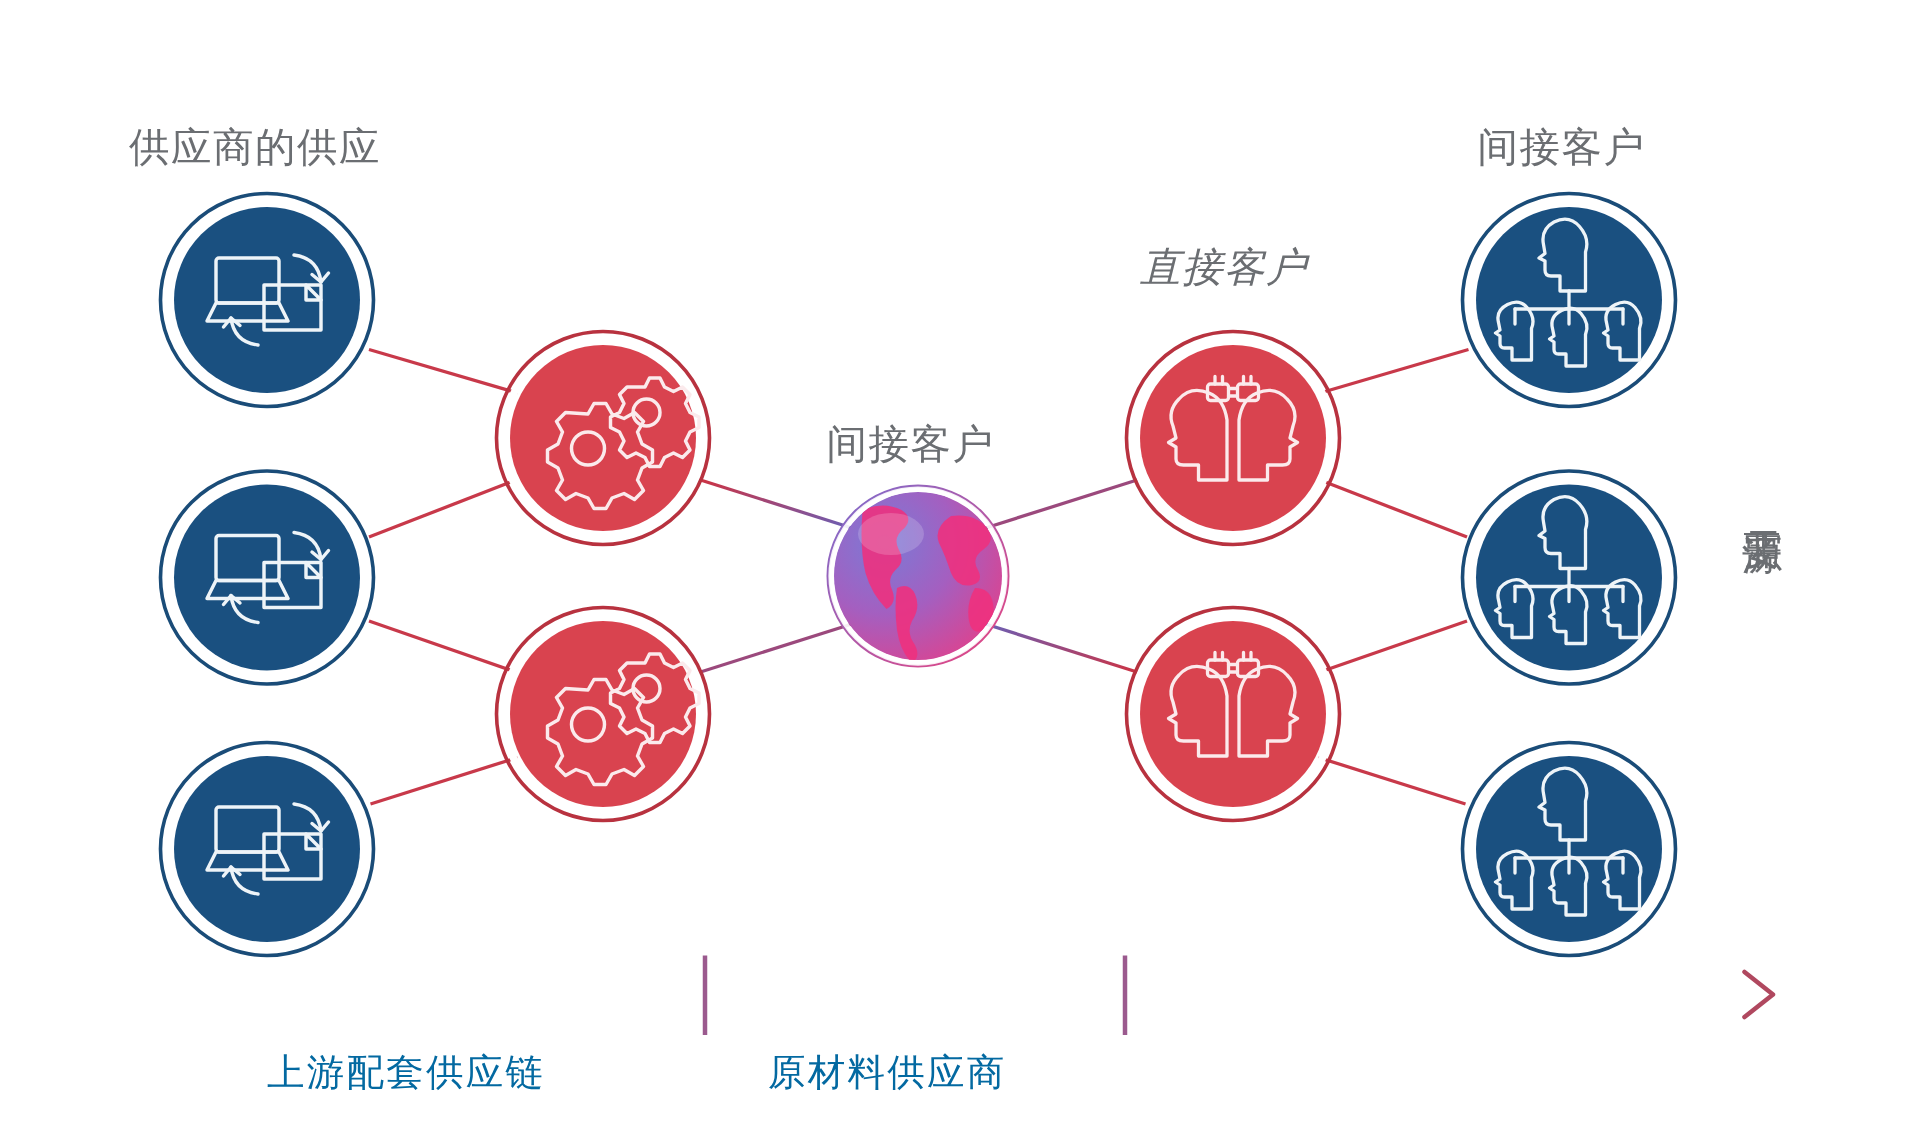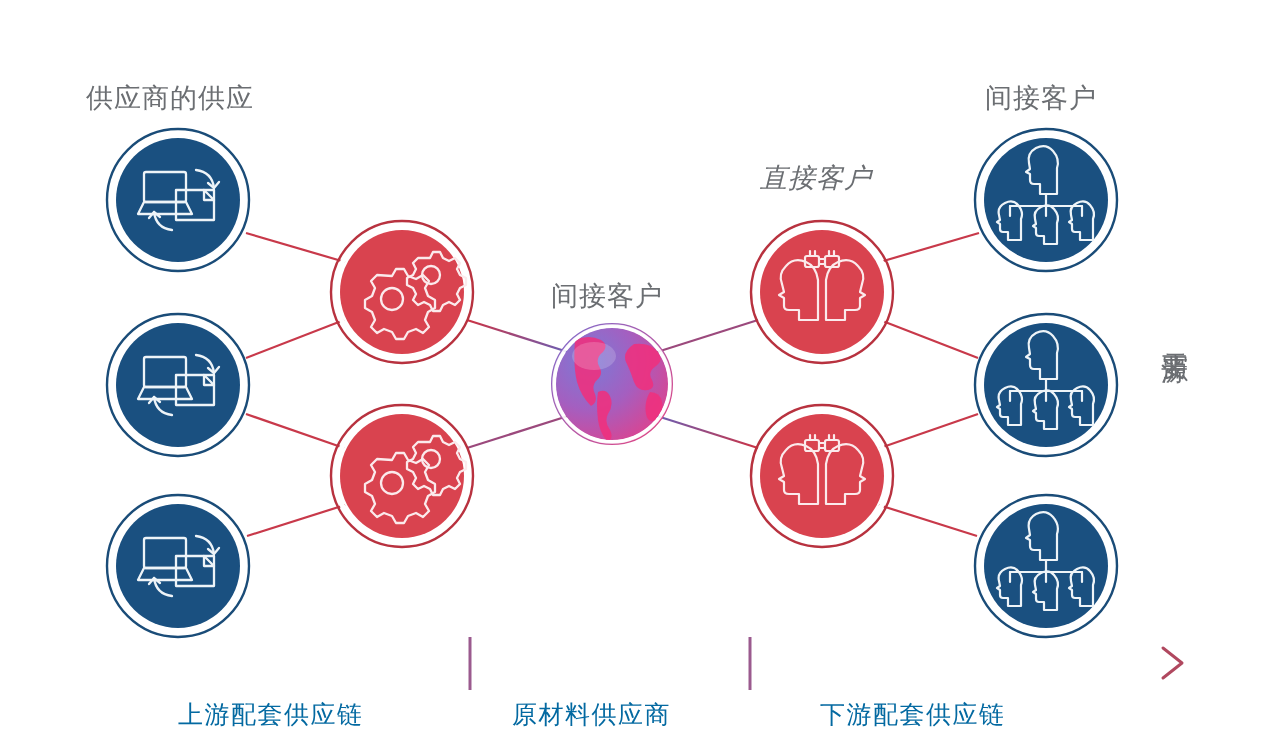--- a/index.html
+++ b/index.html
@@ -307,15 +307,14 @@
   <div class="lbl" style="left:760px; top:160px;font-style:italic;">直接客户</div>
 
   <div class="lbl" style="left:985px; top:80px;">间接客户</div>
 
   <div class="vert-lbl" style="left:1160px; top:332px;">需要源</div>
 
   <div class="axis-lbl" style="left:178px; top:698px;">上游配套供应链</div>
 
   <div class="axis-lbl" style="left:512px; top:698px;">原材料供应商</div>
 
-  <div class="axis-lbl" style="left:820px; top:698px;">下游配套供应链</div>
 
 </div>
 
 </body></html>

